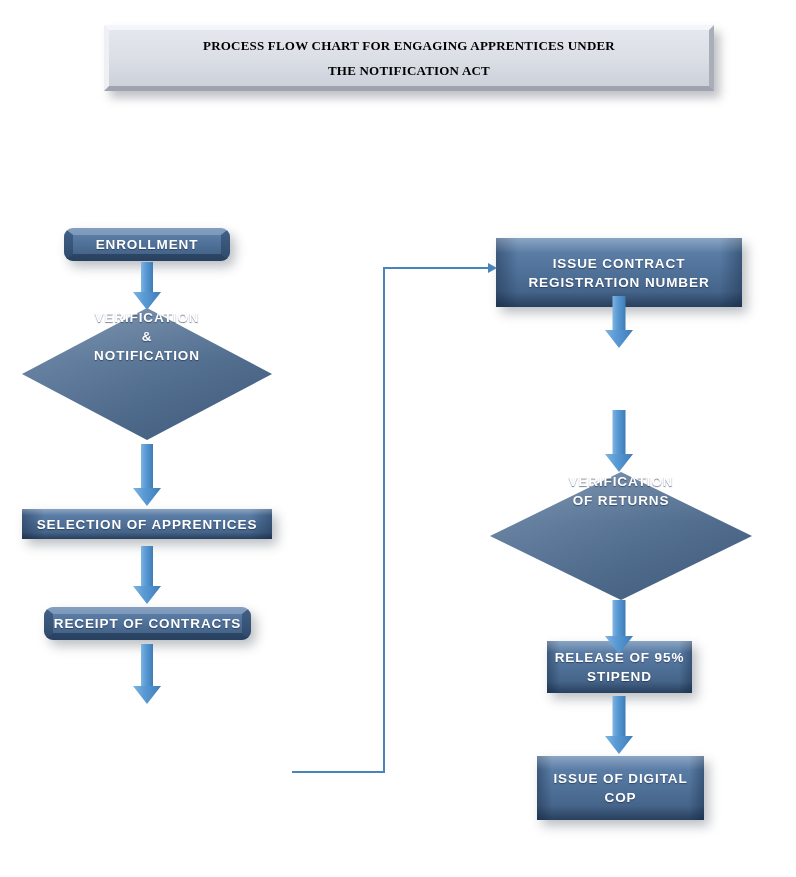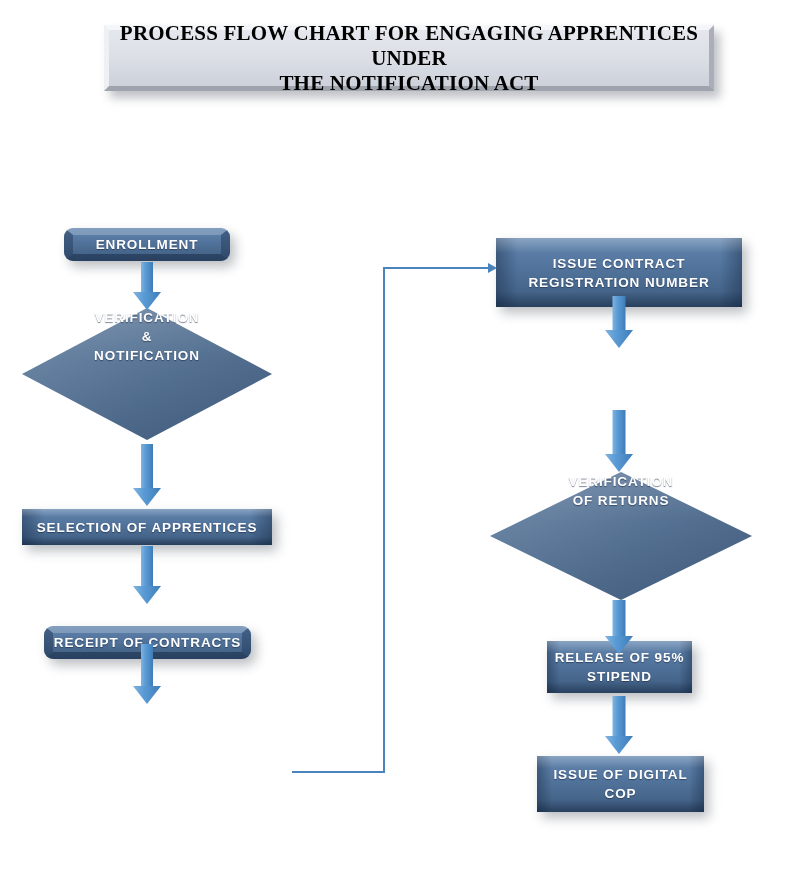--- a/index.html
+++ b/index.html
@@ -37,21 +37,21 @@
     border-bottom: 5px solid #9ea3ad;
     box-shadow: 6px 7px 9px rgba(90,95,105,0.38);
     display: flex;
     align-items: center;
     justify-content: center;
     z-index: 5;
   }
   .title-text {
     font-family: "Liberation Serif", serif;
     font-weight: bold;
-    font-size: 21px;
+    font-size: 13px;
     line-height: 25px;
     color: #000000;
     text-align: center;
     letter-spacing: 0.2px;
     padding: 0 6px;
   }
 
   
   .node-label {
     color: #ffffff;
@@ -200,32 +200,32 @@
     <div class="node-label">VERIFICATION
 &amp;
 NOTIFICATION</div>
   </div>
 
   <div class="arrow-down" style="left:133px; top:444px; width:28px; height:62px;">
     <div class="shaft" style="width:12px; height:46px;"></div>
     <div class="head" style="width:28px; height:18px;"></div>
   </div>
 
-  <div class="rect-node plaque" style="left:22px; top:509px; width:250px; height:36px;">
+  <div class="rect-node plaque" style="left:22px; top:509px; width:250px; height:30px;">
     <div class="face"></div>
     <div class="chamfer"></div>
     <div class="node-label">SELECTION OF APPRENTICES</div>
   </div>
 
   <div class="arrow-down" style="left:133px; top:546px; width:28px; height:58px;">
     <div class="shaft" style="width:12px; height:42px;"></div>
     <div class="head" style="width:28px; height:18px;"></div>
   </div>
 
-  <div class="rect-node rounded" style="left:44px; top:607px; width:207px; height:33px;margin-top:19px;">
+  <div class="rect-node rounded" style="left:44px; top:607px; width:207px; height:33px;">
     <div class="face"></div>
     <div class="bevel"></div>
     <div class="node-label">RECEIPT OF CONTRACTS</div>
   </div>
 
   <div class="arrow-down" style="left:133px; top:644px; width:28px; height:60px;">
     <div class="shaft" style="width:12px; height:44px;"></div>
     <div class="head" style="width:28px; height:18px;"></div>
   </div>
 
@@ -270,20 +270,20 @@
     <div class="chamfer"></div>
     <div class="node-label">RELEASE OF 95%
 STIPEND</div>
   </div>
 
   <div class="arrow-down" style="left:605px; top:696px; width:28px; height:58px;">
     <div class="shaft" style="width:13px; height:42px;"></div>
     <div class="head" style="width:28px; height:18px;"></div>
   </div>
 
-  <div class="rect-node plaque" style="left:537px; top:756px; width:167px; height:56px;">
+  <div class="rect-node plaque" style="left:537px; top:756px; width:167px; height:64px;">
     <div class="face"></div>
     <div class="chamfer"></div>
     <div class="node-label">ISSUE OF DIGITAL
 COP</div>
   </div>
 
 </div>
 
 </body></html>

